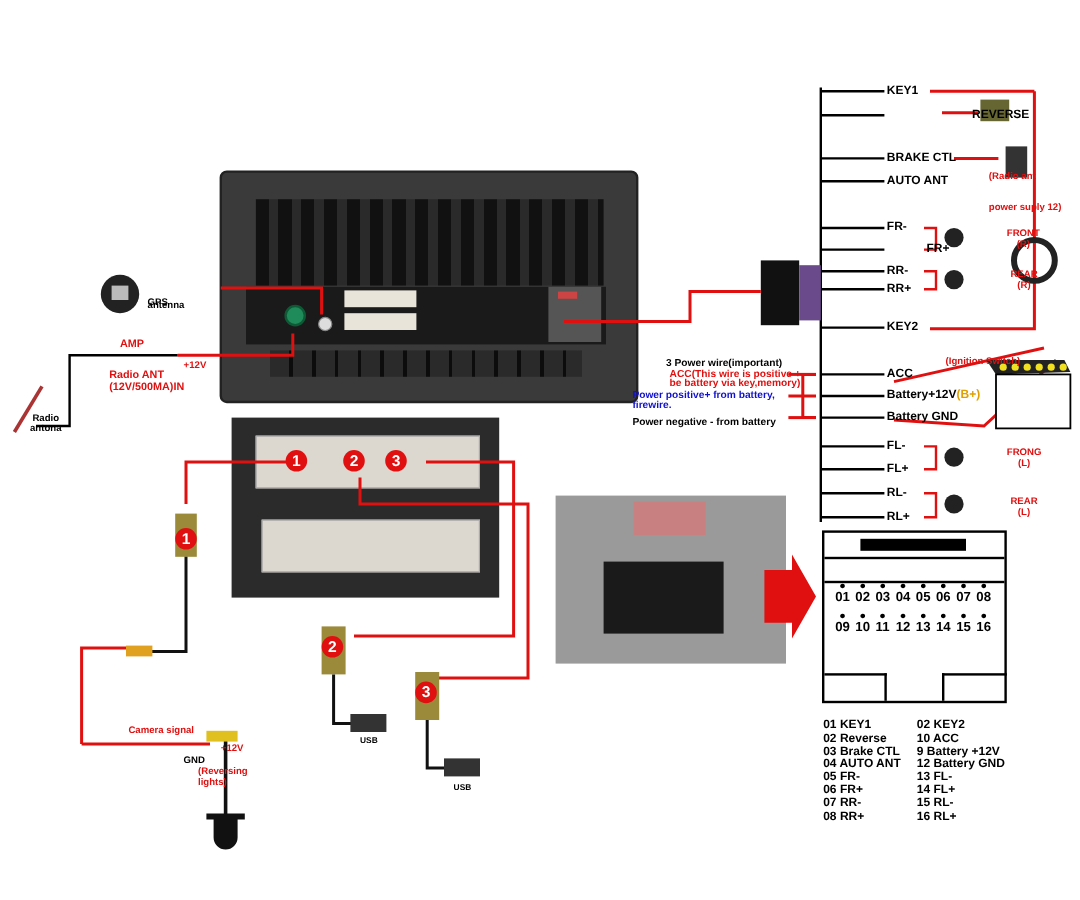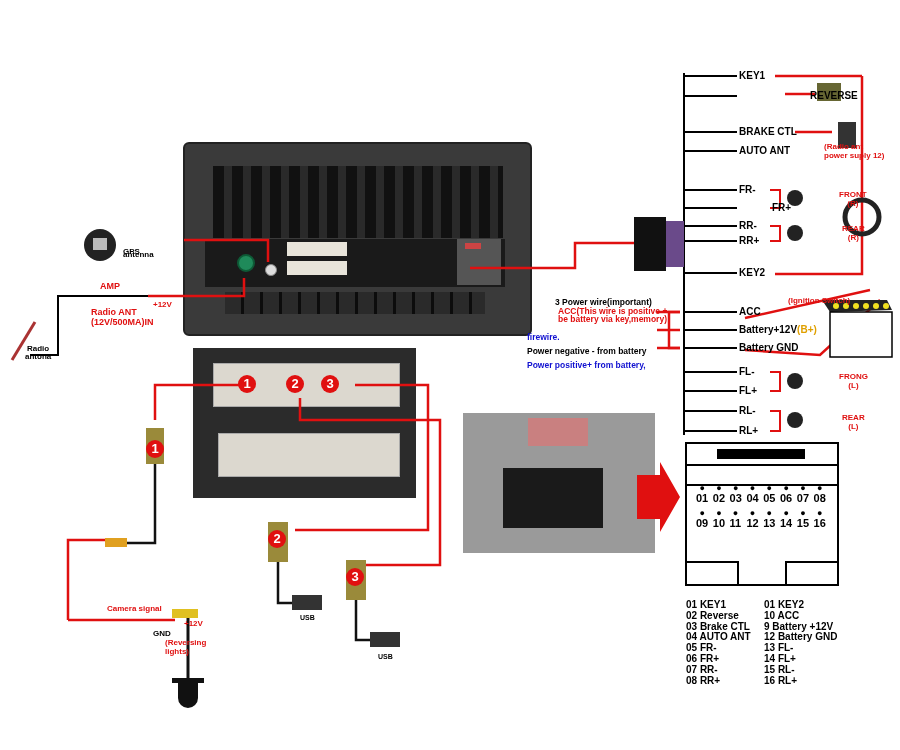--- a/index.html
+++ b/index.html
@@ -173,21 +173,21 @@
 
 <div class="badge" style="left:146px;top:440px;">1</div>
 <div class="badge" style="left:268px;top:530px;">2</div>
 <div class="badge" style="left:346px;top:568px;">3</div>
 
 <div class="lbl" style="left:739px;top:71px;">KEY1</div>
 <div class="lbl" style="left:778px;top:91px;margin-left:32px;">REVERSE</div>
 <div class="lbl" style="left:739px;top:127px;">BRAKE CTL</div>
 <div class="lbl" style="left:739px;top:146px;">AUTO ANT</div>
 <div class="lbl red small" style="left:793px;top:143px;">(Radio ant</div>
-<div class="lbl red small" style="left:793px;top:152px;">power suply 12)</div>
+<div class="lbl red small" style="left:793px;top:169px;">power suply 12)</div>
 <div class="lbl" style="left:739px;top:185px;">FR-</div>
 <div class="lbl" style="left:739px;top:203px;margin-left:33px;">FR+</div>
 <div class="lbl" style="left:739px;top:221px;">RR-</div>
 <div class="lbl" style="left:739px;top:236px;">RR+</div>
 <div class="lbl" style="left:739px;top:268px;">KEY2</div>
 <div class="lbl" style="left:739px;top:307px;">ACC</div>
 <div class="lbl" style="left:739px;top:325px;"><span>Battery+12V</span><span style="color:#e0a000;">(B+)</span></div>
 <div class="lbl" style="left:739px;top:343px;">Battery GND</div>
 <div class="lbl" style="left:739px;top:367px;">FL-</div>
 <div class="lbl" style="left:739px;top:386px;">FL+</div>
@@ -197,21 +197,21 @@
 <div class="lbl red small" style="left:808px;top:190px;text-align:center;line-height:9px;"><span>FRONT</span><br><span>(R)</span></div>
 <div class="lbl red small" style="left:811px;top:224px;text-align:center;line-height:9px;"><span>REAR</span><br><span>(R)</span></div>
 <div class="lbl red small" style="left:808px;top:372px;text-align:center;line-height:9px;"><span>FRONG</span><br><span>(L)</span></div>
 <div class="lbl red small" style="left:811px;top:413px;text-align:center;line-height:9px;"><span>REAR</span><br><span>(L)</span></div>
 
 <div class="lbl red small" style="left:757px;top:297px;">(Ignition Switch)</div>
 
 <div class="lbl small" style="left:555px;top:298px;font-size:8.5px;">3 Power wire(important)</div>
 <div class="lbl red small" style="left:527px;top:307px;font-size:8.5px;">ACC(This wire is positive +</div>
 <div class="lbl red small" style="left:527px;top:315px;font-size:8.5px;">be battery via key,memory)</div>
-<div class="lbl blue small" style="left:527px;top:325px;font-size:8.5px;margin-top:36px;">Power positive+ from battery,</div>
+<div class="lbl blue small" style="left:527px;top:325px;font-size:8.5px;">Power positive+ from battery,</div>
 <div class="lbl blue small" style="left:527px;top:333px;font-size:8.5px;">firewire.</div>
 <div class="lbl small" style="left:527px;top:347px;font-size:8.5px;">Power negative - from battery</div>
 
 <div class="lbl small" style="left:123px;top:248px;">GPS</div>
 <div class="lbl small" style="left:123px;top:251px;">antenna</div>
 <div class="lbl red small" style="left:69px;top:282px;font-size:9px;">AMP</div>
 <div class="lbl red small" style="left:122px;top:301px;">+12V</div>
 <div class="lbl red small" style="left:60px;top:308px;font-size:9px;">Radio ANT</div>
 <div class="lbl red small" style="left:60px;top:318px;font-size:9px;">(12V/500MA)IN</div>
 <div class="lbl small" style="left:27px;top:345px;">Radio</div>
@@ -231,21 +231,21 @@
       <div>01 KEY1</div>
       <div>02 Reverse</div>
       <div>03 Brake CTL</div>
       <div>04 AUTO ANT</div>
       <div>05 FR-</div>
       <div>06 FR+</div>
       <div>07 RR-</div>
       <div>08 RR+</div>
     </div>
   <div class="pin-col" id="legend-right" style="left:78px;">
-      <div>01 KEY2</div>
+      <div>02 KEY2</div>
       <div>10 ACC</div>
       <div>9 Battery +12V</div>
       <div>12 Battery GND</div>
       <div>13 FL-</div>
       <div>14 FL+</div>
       <div>15 RL-</div>
       <div>16 RL+</div>
     </div>
 </div>
 

